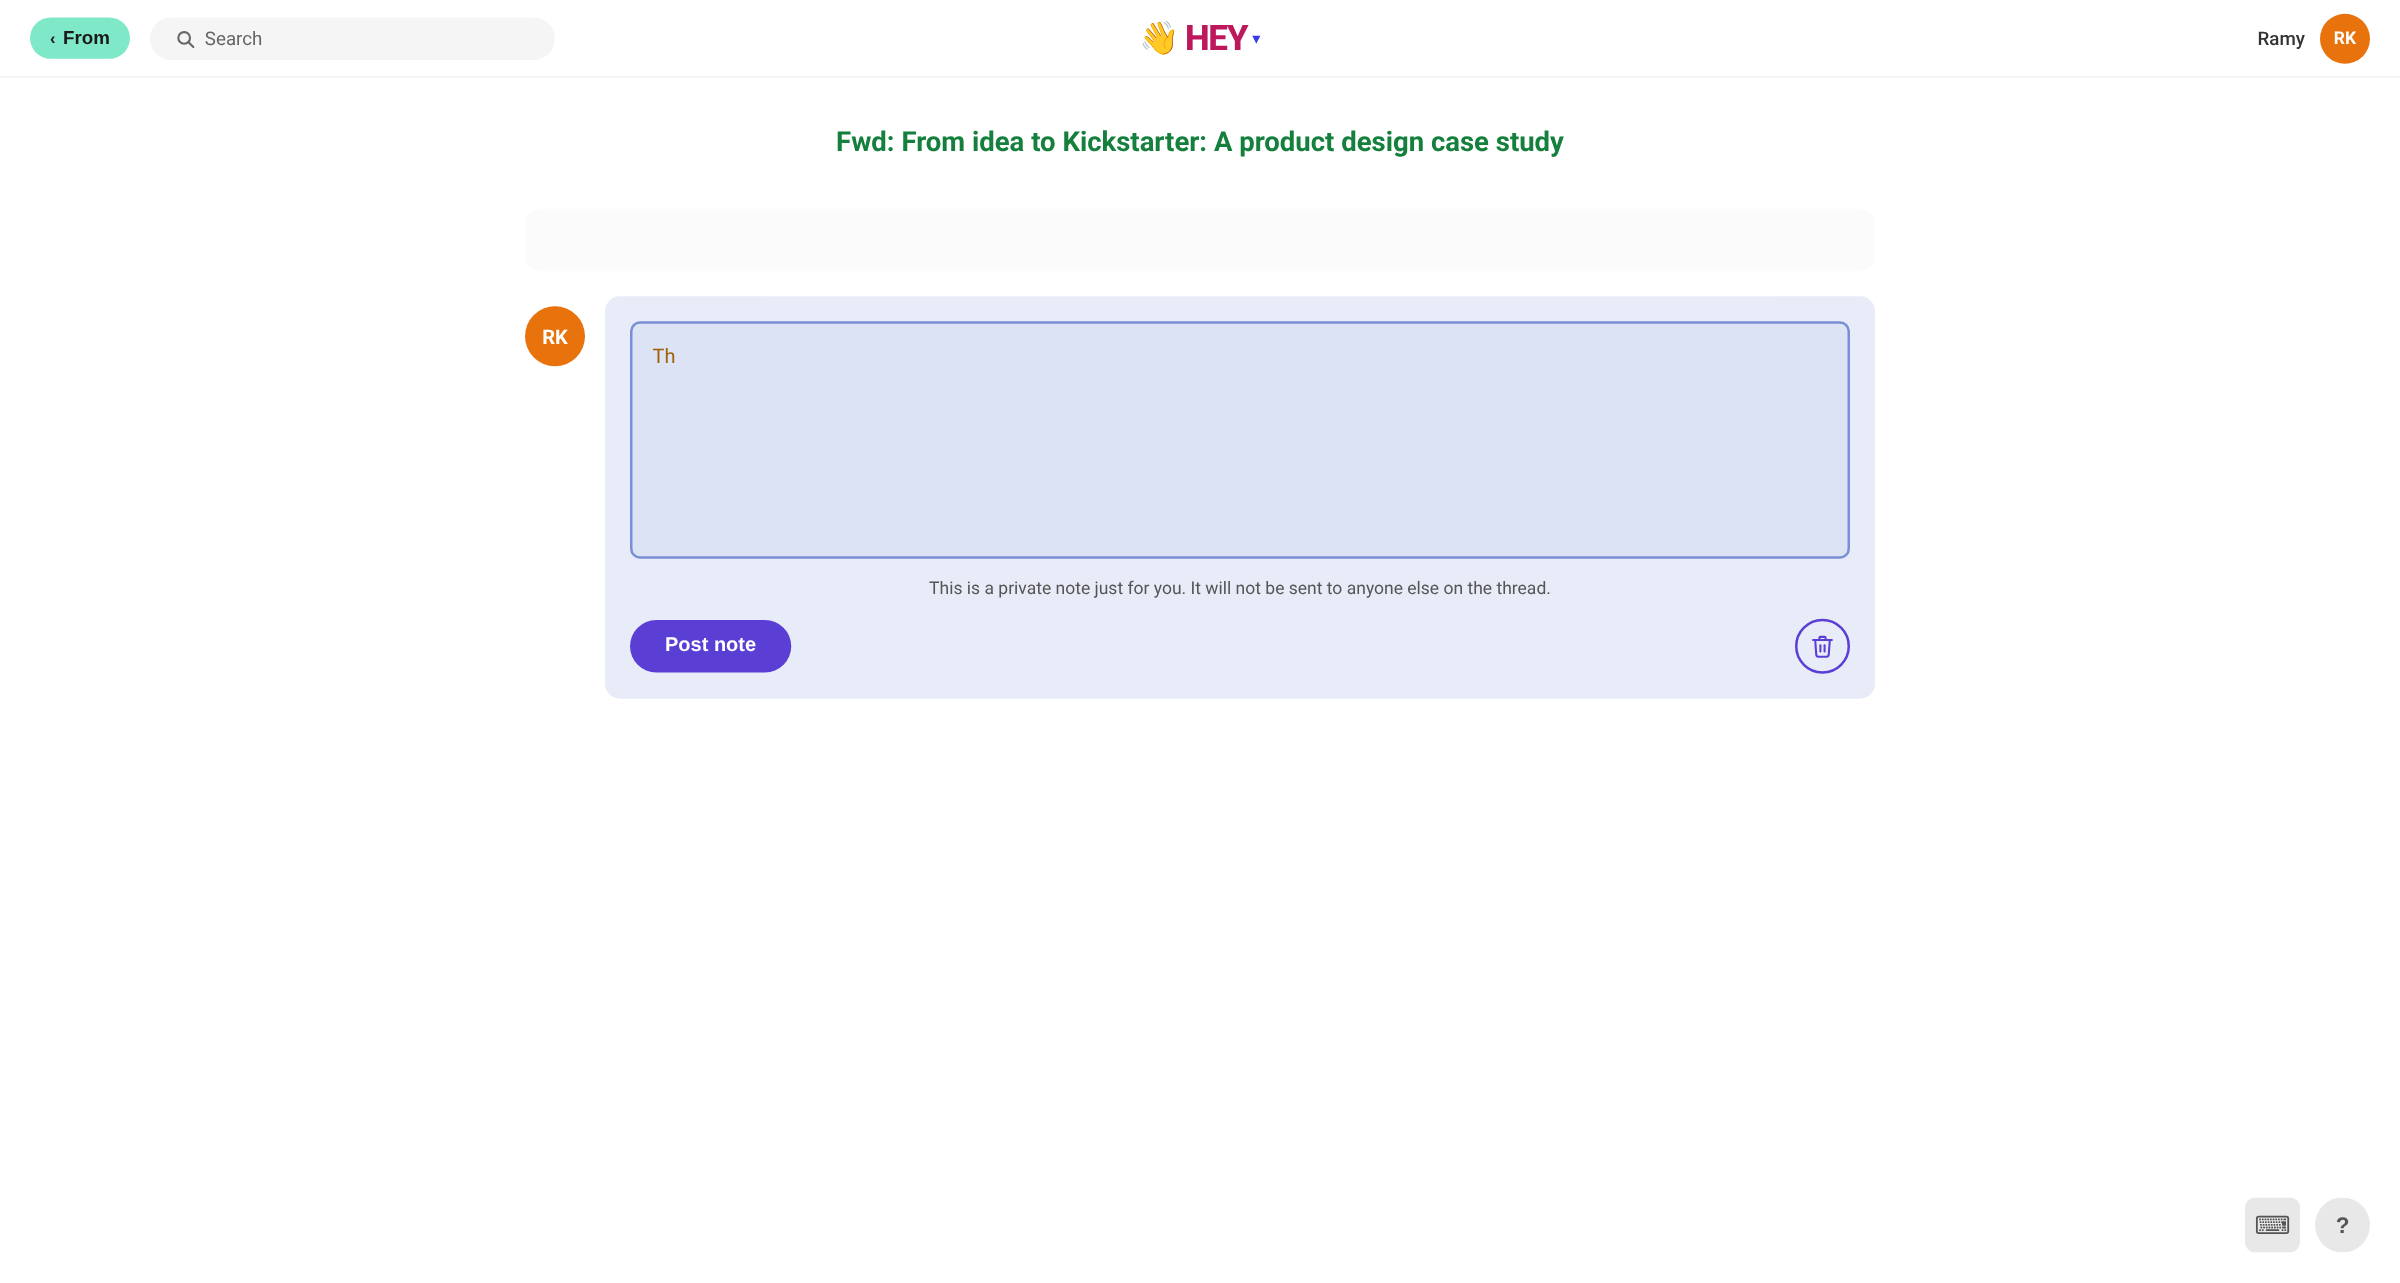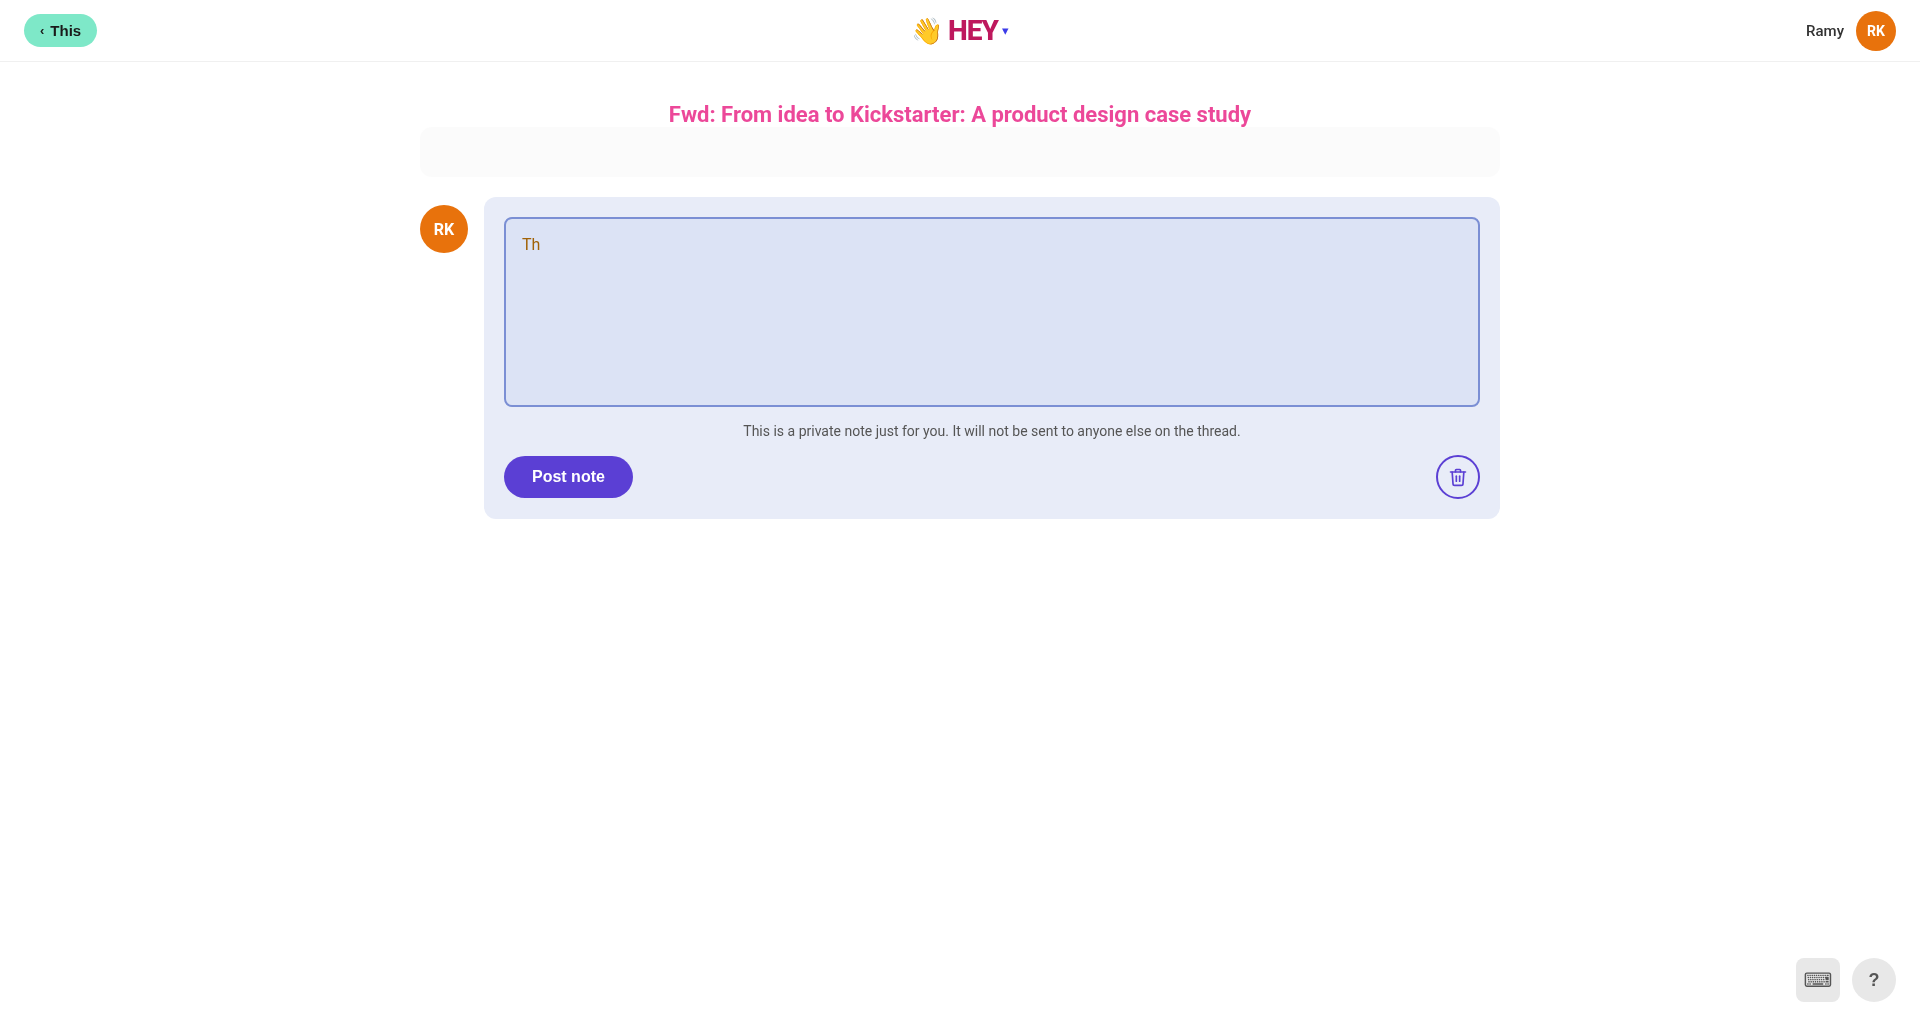--- a/index.html
+++ b/index.html
@@ -137,21 +137,22 @@
     
     .main-content {
       padding: 40px 0;
       max-width: 1920px;
     }
 
     .email-title {
       text-align: center;
       font-size: 22px;
       font-weight: 700;
-      color: #ec4899;
+      color: #15803d;
+      margin-bottom: 40px;
       padding: 0 200px;
     }
 
     
     .thread-area {
       max-width: 1200px;
       margin: 0 auto;
       padding: 0 60px;
     }
 
@@ -292,22 +293,29 @@
       font-weight: 700;
     }
   </style>
 </head>
 <body>
 
 <div class="header">
   <div class="header-left">
     <button class="imbox-btn">
       <span class="chevron">‹</span>
-      <span>This</span>
+      <span>From</span>
     </button>
+    <div class="search-bar">
+      <svg class="search-icon-svg" viewBox="0 0 24 24" fill="none" stroke="currentColor" stroke-width="2.5" stroke-linecap="round" stroke-linejoin="round">
+        <circle cx="11" cy="11" r="7"></circle>
+        <line x1="16.5" y1="16.5" x2="22" y2="22"></line>
+      </svg>
+      <span class="search-text">Search</span>
+    </div>
   </div>
 
   <div class="header-center">
     <div class="hey-logo">
       <span class="hey-hand">👋</span>
       <span class="hey-logo-text">HEY</span>
       <span class="dropdown-arrow">▾</span>
     </div>
   </div>
 

